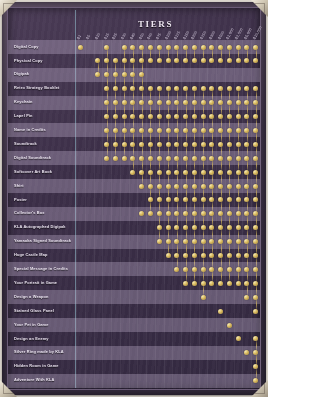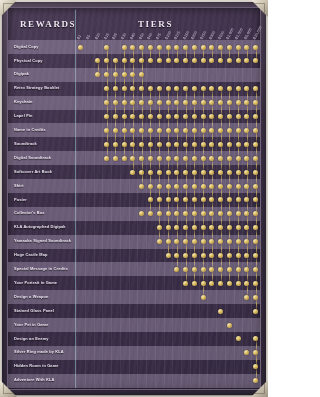--- a/index.html
+++ b/index.html
@@ -164,21 +164,20 @@
 
   <div class="frame-outer"></div>
   <div class="frame-inner"></div>
 
   <div class="corner tl"></div>
   <div class="corner tr"></div>
   <div class="corner bl"></div>
   <div class="corner br"></div>
 
   <div class="header">
-    <div class="hdr-rewards">REWARDS</div>
     <div class="hdr-tiers">TIERS</div>
   </div>
 
   <div class="divider"></div>
 
   <div class="tier-labels" id="tier-labels">
       <div class="tier-lab" style="left: 4.38095px;">$1</div>
       <div class="tier-lab" style="left: 13.1429px;">$5</div>
       <div class="tier-lab" style="left: 21.9048px;">$10</div>
       <div class="tier-lab" style="left: 30.6667px;">$15</div>

